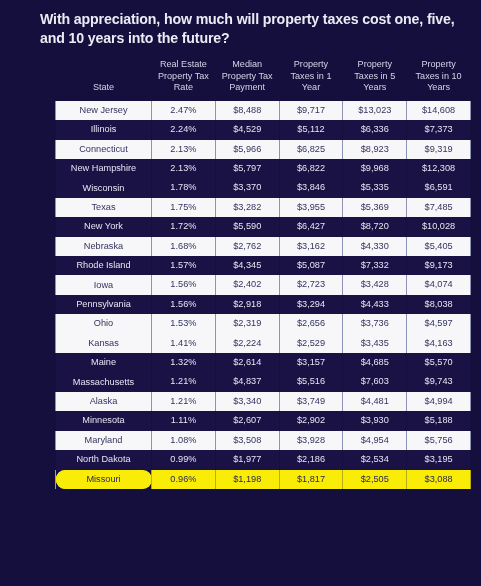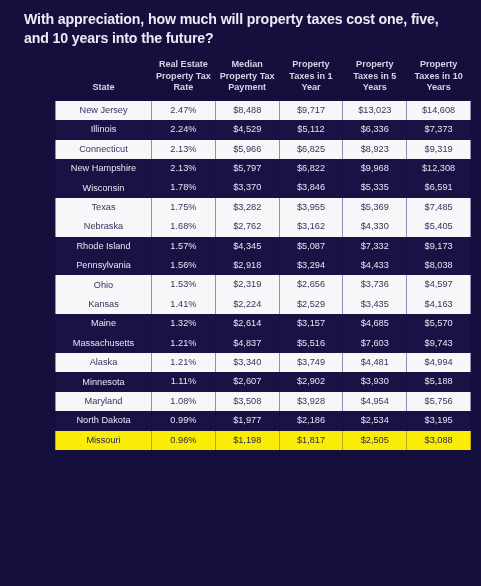--- a/index.html
+++ b/index.html
@@ -18,42 +18,42 @@
     position: absolute;
     inset: 0;
     background: #140f3c;
   }
   .title {
     color: #eceaf5;
     font-size: 14.2px;
     font-weight: bold;
     line-height: 19px;
     letter-spacing: -0.15px;
-    padding: 10px 26px 0 24px;
+    padding: 10px 26px 0 40px;
     white-space: pre-line;
   }
   .table-wrap {
     position: absolute;
     left: 0;
     top: 56px;
     right: 0;
   }
   table.tbl {
     border-collapse: collapse;
     table-layout: fixed;
     width: 415px;
     margin-left: 55px;
   }
   table.tbl col.c-state  { width: 96px; }
   table.tbl col.c-d      { width: 63.8px; }
 
   thead th {
     color: #d6d3e8;
     font-size: 9.1px;
-    font-weight: bold;
+    font-weight: normal;
     line-height: 11.6px;
     text-align: center;
     padding: 3px 2px 7px 2px;
     vertical-align: bottom;
     background: transparent;
     border: none;
   }
   thead th.h-state { vertical-align: bottom; }
 
   tbody td {
@@ -85,20 +85,21 @@
 
   
   tbody tr.hl td {
     background: #f9ec06;
     color: #2a2a50;
     border-left: 1px solid #b8ad16;
     border-right: 1px solid #b8ad16;
   }
   tbody tr.hl td:first-child {
     box-shadow: inset 2px 0 0 0 #f9ec06;
+    border-radius: 9px;
   }
 </style>
 </head>
 <body>
 
 <div id="page">
 
   <div class="title">With appreciation, how much will property taxes cost one, five,
 and 10 years into the future?</div>
 
@@ -164,35 +165,51 @@
             <td>$6,591</td>
           </tr>
           <tr class="light">
             <td class="state">Texas</td>
             <td>1.75%</td>
             <td>$3,282</td>
             <td>$3,955</td>
             <td>$5,369</td>
             <td>$7,485</td>
           </tr>
+          <tr class="dark">
+            <td class="state">New York</td>
+            <td>1.72%</td>
+            <td>$5,590</td>
+            <td>$6,427</td>
+            <td>$8,720</td>
+            <td>$10,028</td>
+          </tr>
           <tr class="light">
             <td class="state">Nebraska</td>
             <td>1.68%</td>
             <td>$2,762</td>
             <td>$3,162</td>
             <td>$4,330</td>
             <td>$5,405</td>
           </tr>
           <tr class="dark">
             <td class="state">Rhode Island</td>
             <td>1.57%</td>
             <td>$4,345</td>
             <td>$5,087</td>
             <td>$7,332</td>
             <td>$9,173</td>
+          </tr>
+          <tr class="light">
+            <td class="state">Iowa</td>
+            <td>1.56%</td>
+            <td>$2,402</td>
+            <td>$2,723</td>
+            <td>$3,428</td>
+            <td>$4,074</td>
           </tr>
           <tr class="dark">
             <td class="state">Pennsylvania</td>
             <td>1.56%</td>
             <td>$2,918</td>
             <td>$3,294</td>
             <td>$4,433</td>
             <td>$8,038</td>
           </tr>
           <tr class="light">

